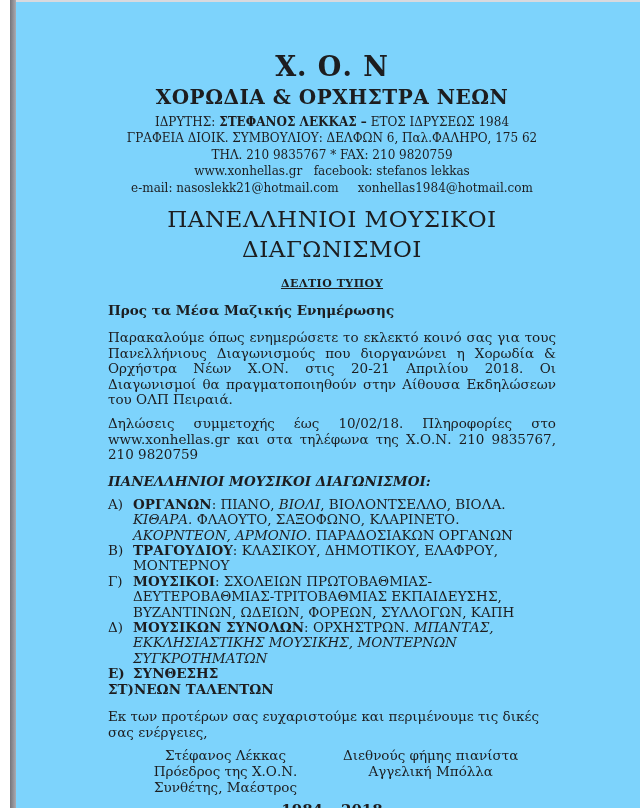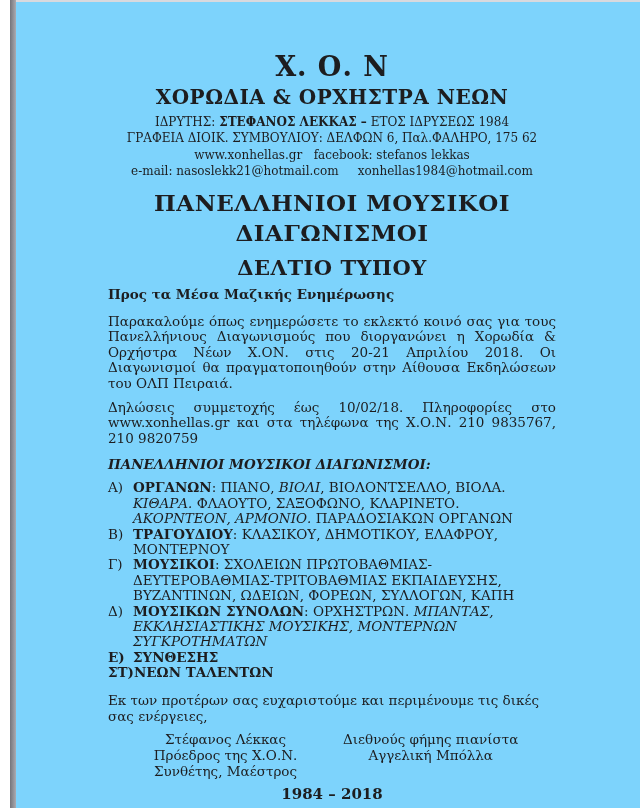--- a/index.html
+++ b/index.html
@@ -37,25 +37,25 @@
   }
   .org-name {
     font-size: 20px; line-height: 27px; font-weight: bold; letter-spacing: 0.5px;
   }
   .org-info {
     margin-top: 3px;
     font-size: 12px; line-height: 16.4px;
   }
   .main-title {
     margin-top: 8px;
-    font-size: 23px; line-height: 30px; font-weight: bold; letter-spacing: 0.5px;
+    font-size: 23px; line-height: 30px; font-weight: normal; letter-spacing: 0.5px;
   }
   .subtitle {
     margin-top: 9px;
-    font-size: 21px; line-height: 22px; font-weight: bold; letter-spacing: 0.5px;
+    font-size: 11px; line-height: 22px; font-weight: bold; letter-spacing: 0.5px; text-decoration: underline;
   }
   .addressee {
     margin-top: 7px;
     font-size: 13.5px; line-height: 17px; font-weight: bold;
   }
   .para {
     font-size: 13.5px; line-height: 15.6px; text-align: justify;
   }
   .para1 { margin-top: 11px; }
   .para2 { margin-top: 8px; }
@@ -98,20 +98,21 @@
   <div class="edge-right"></div>
 
   <div class="content">
 
     <div class="org-abbr center">Χ. Ο. Ν</div>
     <div class="org-name center">ΧΟΡΩΔΙΑ &amp; ΟΡΧΗΣΤΡΑ ΝΕΩΝ</div>
 
     <div class="org-info center">
       <div><span>ΙΔΡΥΤΗΣ: </span><span class="b">ΣΤΕΦΑΝΟΣ ΛΕΚΚΑΣ –</span><span> ΕΤΟΣ ΙΔΡΥΣΕΩΣ 1984</span></div>
       <div>ΓΡΑΦΕΙΑ ΔΙΟΙΚ. ΣΥΜΒΟΥΛΙΟΥ: ΔΕΛΦΩΝ 6, Παλ.ΦΑΛΗΡΟ, 175 62</div>
+      <div>ΤΗΛ. 210 9835767 * FAX: 210 9820759</div>
       <div>www.xonhellas.gr&nbsp;&nbsp; facebook: stefanos lekkas</div>
       <div>e-mail: nasoslekk21@hotmail.com&nbsp;&nbsp;&nbsp;&nbsp; xonhellas1984@hotmail.com</div>
     </div>
 
     <div class="main-title center">ΠΑΝΕΛΛΗΝΙΟΙ ΜΟΥΣΙΚΟΙ ΔΙΑΓΩΝΙΣΜΟΙ</div>
     <div class="subtitle center">ΔΕΛΤΙΟ ΤΥΠΟΥ</div>
 
     <div class="addressee">Προς τα Μέσα Μαζικής Ενημέρωσης</div>
 
     <div class="para para1">Παρακαλούμε όπως ενημερώσετε το εκλεκτό κοινό σας για τους Πανελλήνιους Διαγωνισμούς που διοργανώνει η Χορωδία &amp; Ορχήστρα Νέων Χ.ΟΝ. στις 20-21 Απριλίου 2018. Οι Διαγωνισμοί θα πραγματοποιηθούν στην Αίθουσα Εκδηλώσεων του ΟΛΠ Πειραιά.</div>

